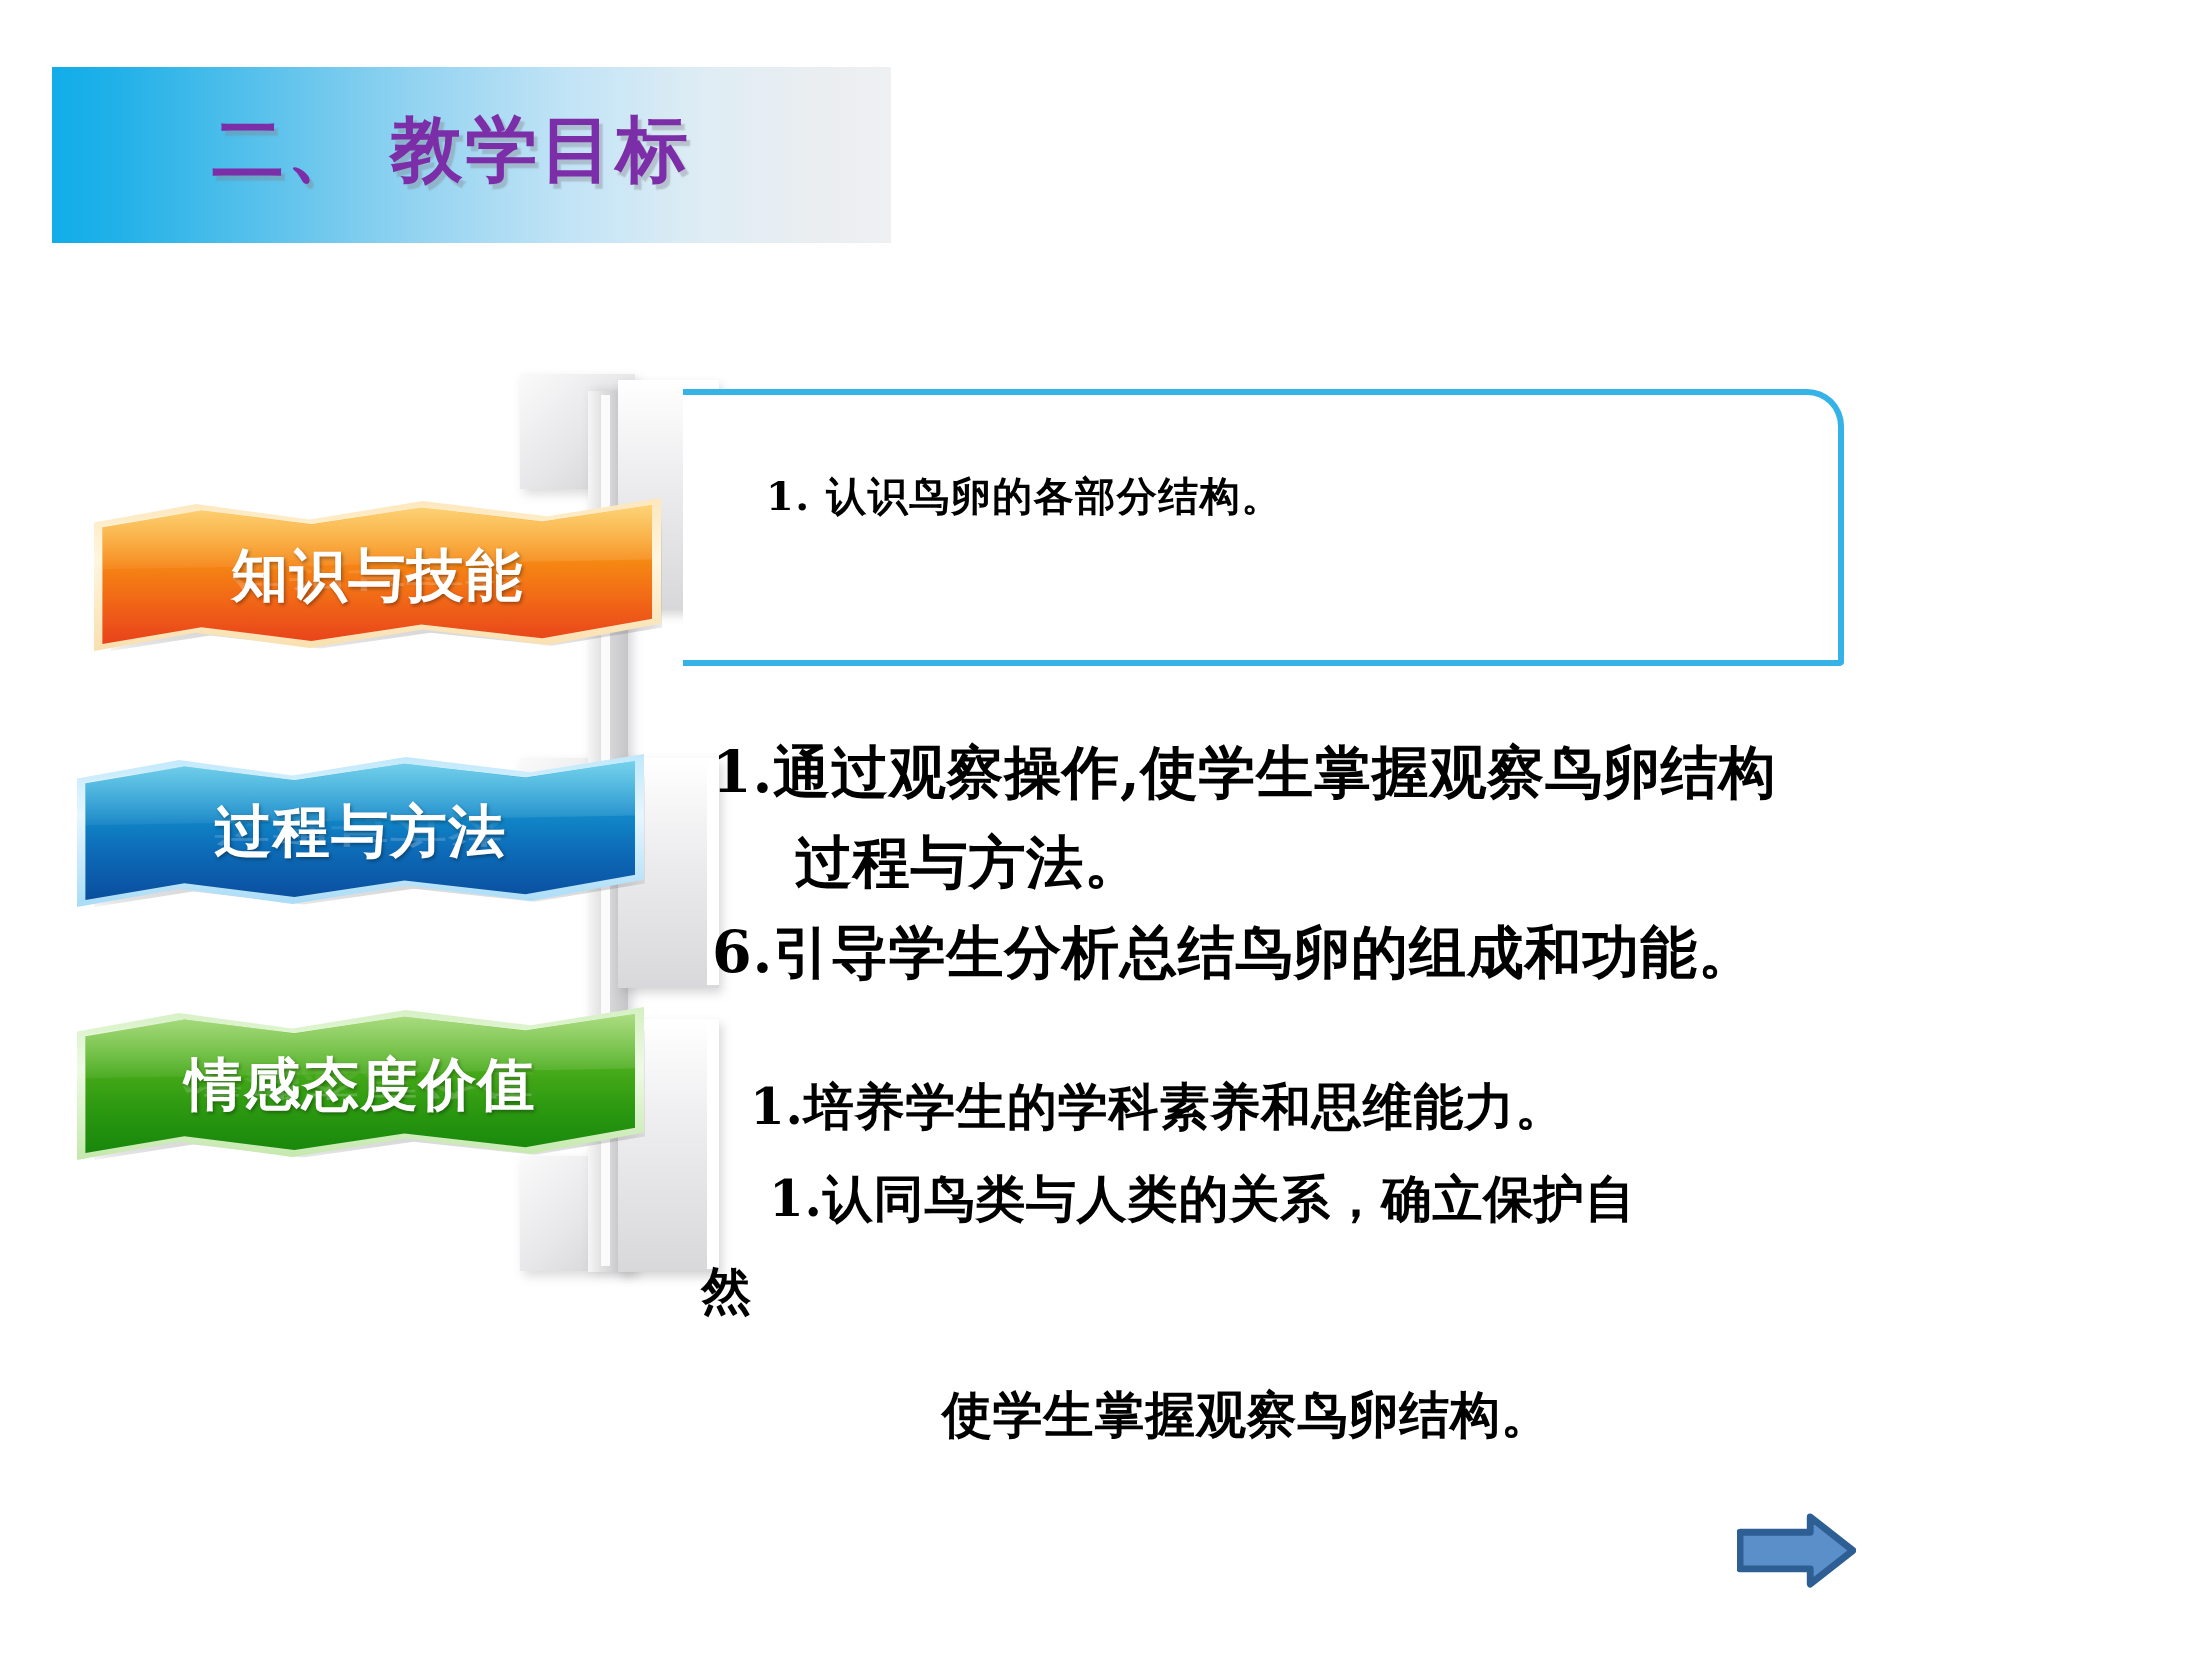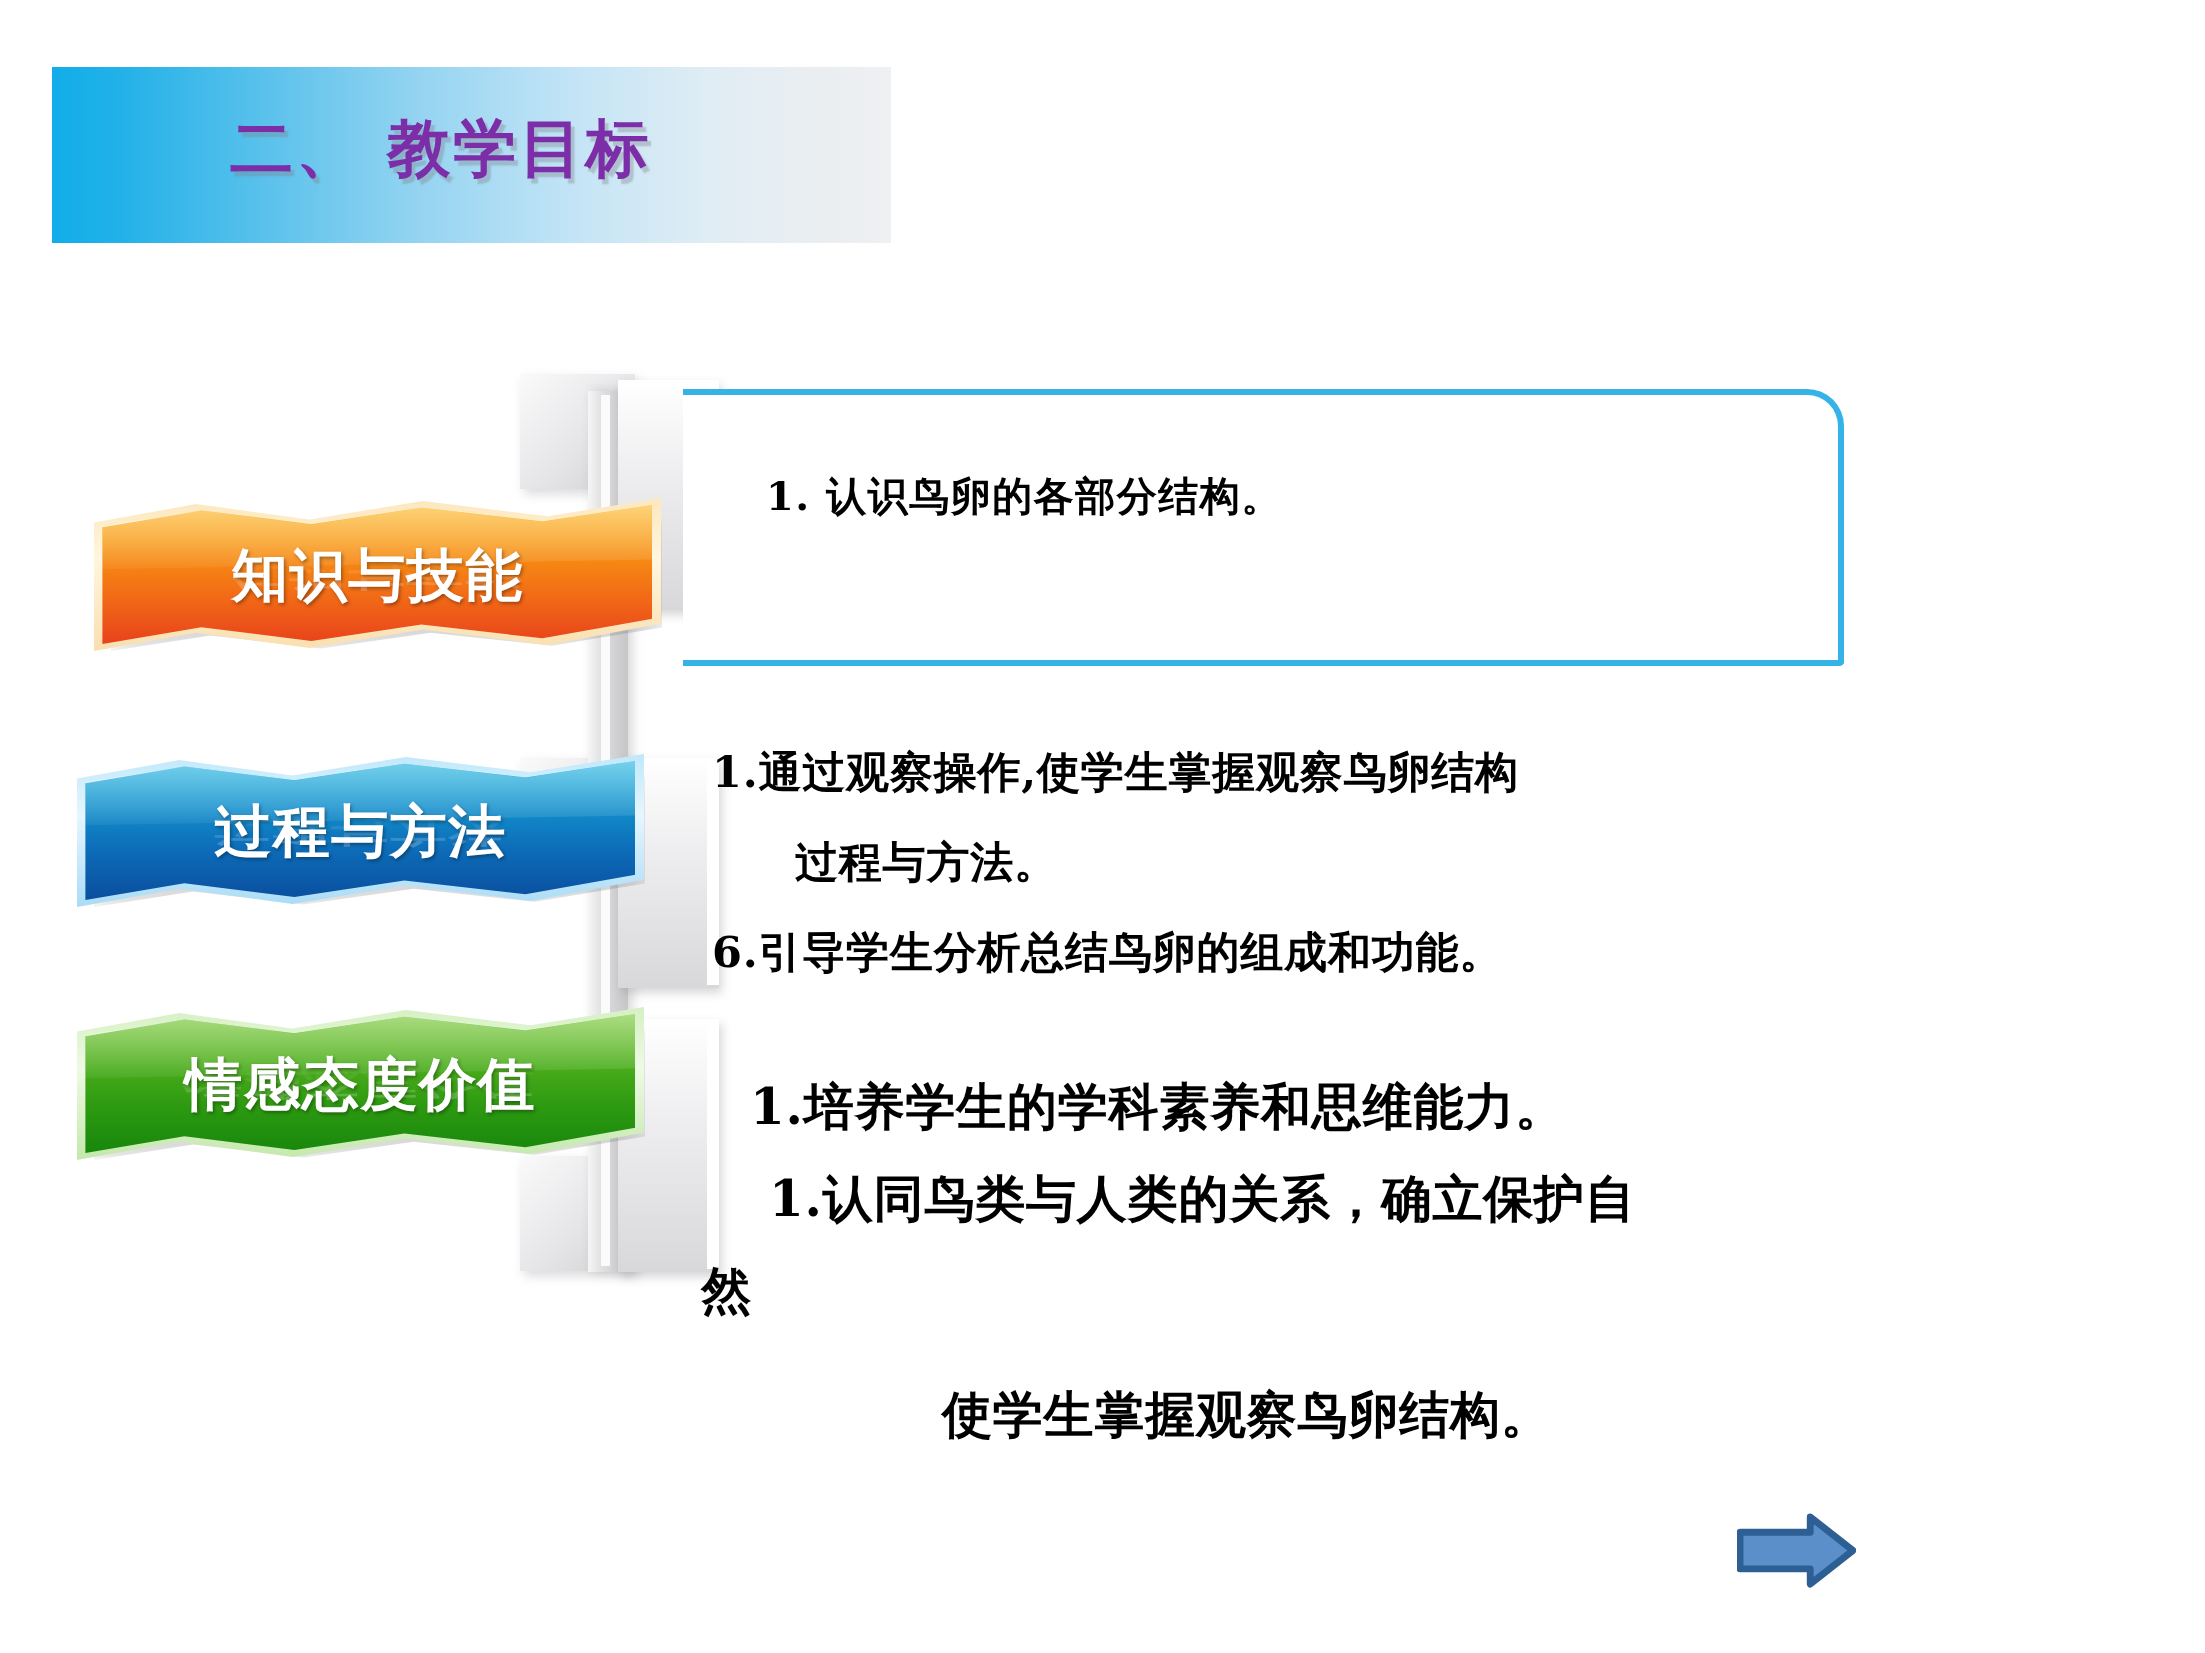--- a/index.html
+++ b/index.html
@@ -27,26 +27,26 @@
         #22b1e8 8%,
         #5cc2ec 26%,
         #95d4f1 44%,
         #c3e4f6 62%,
         #dfedf4 78%,
         #ebeef1 92%,
         #eef0f2 100%);
   }
   .title-text {
     position: absolute;
-    left: 230px;
+    left: 212px;
     top: 80px;
     width: 689px;
     height: 138px;
     line-height: 138px;
-    font-size: 63px;
+    font-size: 72px;
     font-weight: 700;
     color: #7b2ea8;
     letter-spacing: 3.1px;
     text-shadow: 3.8px 4.6px 1.5px rgba(130,130,140,0.38);
     white-space: nowrap;
   }
 
   
   .spine-wrap {
     position: absolute;
@@ -228,21 +228,21 @@
   }
 
   
   .block2 {
     position: absolute;
     left: 712px;
     top: 727px;
     width: 1424px;
   }
   .block2 .ln {
-    font-size: 43px;
+    font-size: 57px;
     font-weight: 700;
     color: #000000;
     letter-spacing: 0.8px;
     line-height: 90px;
     white-space: nowrap;
     font-family: "DejaVu Serif", "Liberation Serif", serif;
   }
   .block2 .ln.indent { padding-left: 83px; }
 
   

